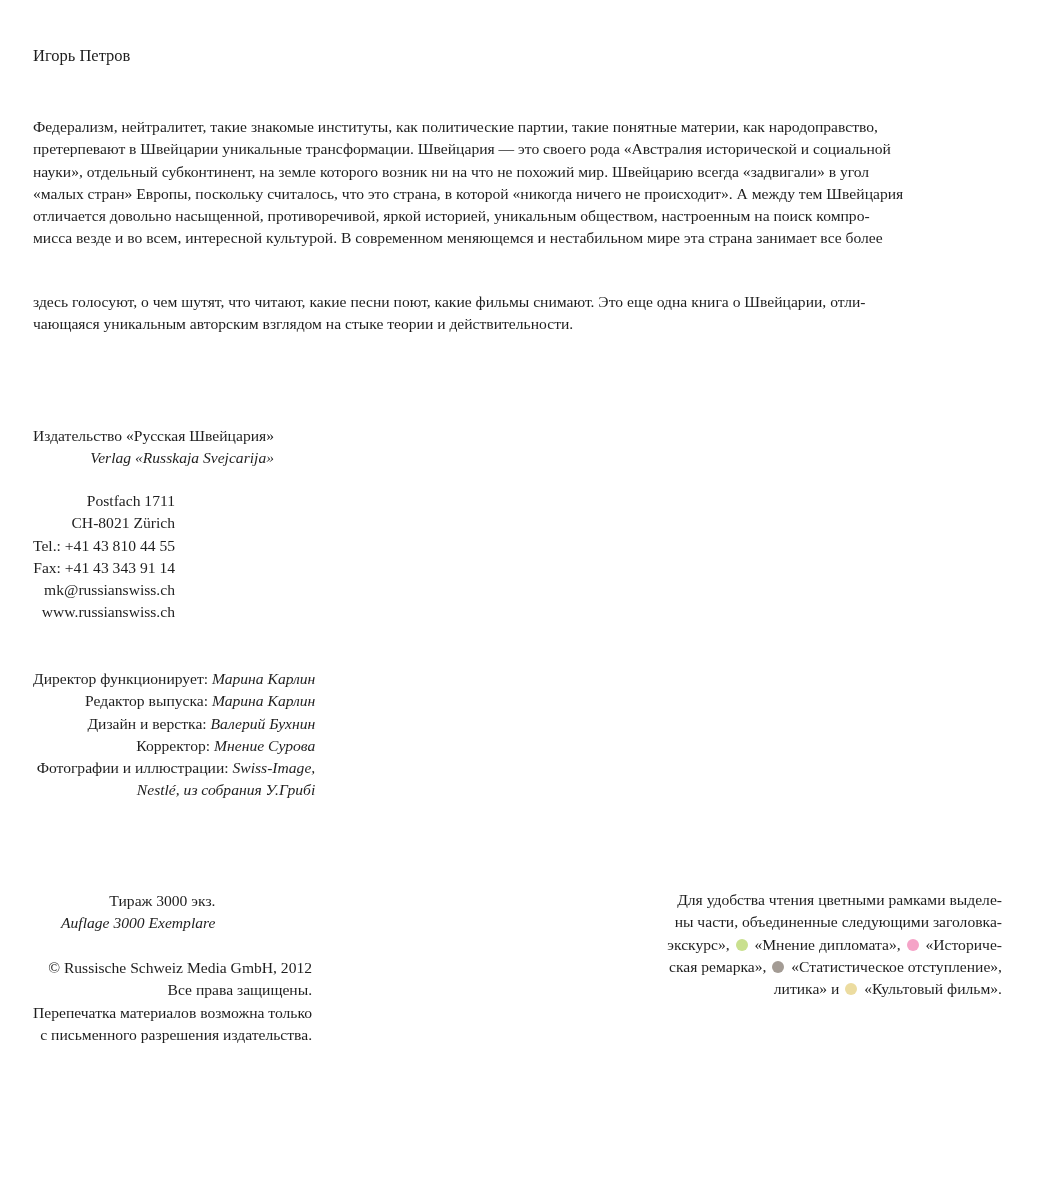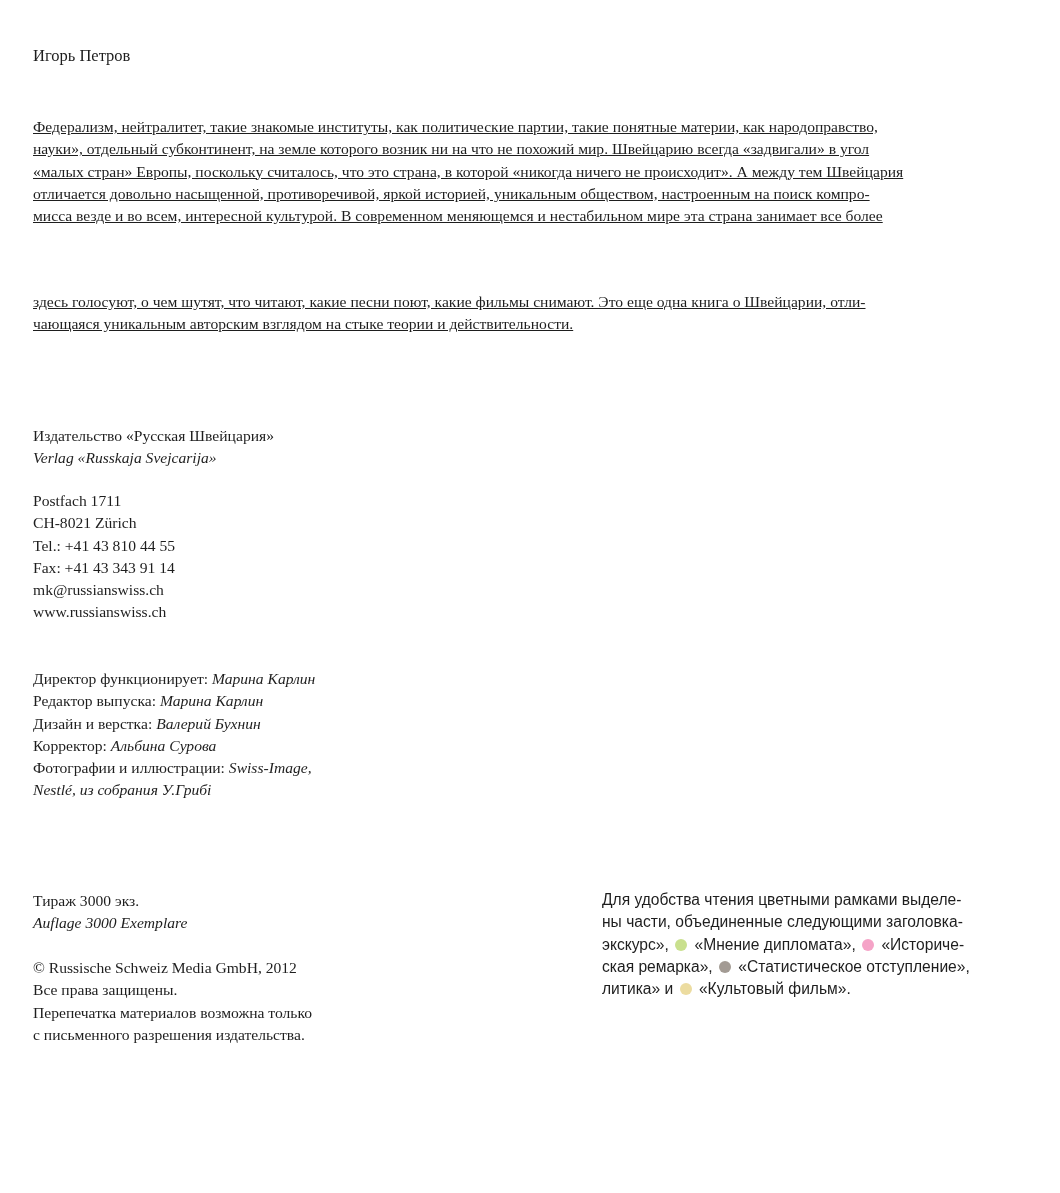--- a/index.html
+++ b/index.html
@@ -39,56 +39,59 @@
     }
     .body-text {
       position: absolute;
       left: 33px;
       width: 1000px;
       font-size: 15.6px;
       line-height: 22.3px;
       font-family: "Liberation Serif", serif;
       margin: 0;
     }
-    .body-text .ln { display: block; white-space: nowrap; text-decoration: underline; }
+    .body-text .ln { display: block; white-space: nowrap; }
     .block {
       position: absolute;
       left: 33px;
       font-size: 15.6px;
       line-height: 22.3px;
       font-family: "Liberation Serif", serif;
+      text-align: right;
     }
     .block .ln { display: block; white-space: nowrap; }
     .it { font-style: italic; }
     .legend {
       position: absolute;
       left: 602px; top: 889px;
       width: 400px;
       font-size: 15.6px;
       line-height: 22.3px;
-      font-family: Liberation Sans, sans-serif;
+      font-family: Liberation Serif, serif;
+      text-align: right;
     }
     .legend .ln { display: block; white-space: nowrap; }
     .dot {
       display: inline-block;
       width: 12px; height: 12px;
       border-radius: 50%;
       vertical-align: -1px;
       margin: 0 3px 0 2px;
     }
   </style>
 </head>
 <body>
 
 <div class="page">
 
   <div class="author">Игорь Петров</div>
 
   <p class="body-text" style="top:116px;">
     <span class="ln">Федерализм, нейтралитет, такие знакомые институты, как политические партии, такие понятные материи, как народоправство,</span>
+    <span class="ln">претерпевают в Швейцарии уникальные трансформации. Швейцария — это своего рода «Австралия исторической и социальной</span>
     <span class="ln">науки», отдельный субконтинент, на земле которого возник ни на что не похожий мир. Швейцарию всегда «задвигали» в угол</span>
     <span class="ln">«малых стран» Европы, поскольку считалось, что это страна, в которой «никогда ничего не происходит». А между тем Швейцария</span>
     <span class="ln">отличается довольно насыщенной, противоречивой, яркой историей, уникальным обществом, настроенным на поиск компро-</span>
     <span class="ln">мисса везде и во всем, интересной культурой. В современном меняющемся и нестабильном мире эта страна занимает все более</span>
   </p>
 
   <p class="body-text" style="top:291px;">
     <span class="ln">здесь голосуют, о чем шутят, что читают, какие песни поют, какие фильмы снимают. Это еще одна книга о Швейцарии, отли-</span>
     <span class="ln">чающаяся уникальным авторским взглядом на стыке теории и действительности.</span>
   </p>
@@ -104,26 +107,26 @@
     <span class="ln">Tel.: +41 43 810 44 55</span>
     <span class="ln">Fax: +41 43 343 91 14</span>
     <span class="ln">mk@russianswiss.ch</span>
     <span class="ln">www.russianswiss.ch</span>
   </div>
 
   <div class="block" style="top:668px;">
     <span class="ln"><span>Директор функционирует: </span><span class="it">Марина Карлин</span></span>
     <span class="ln"><span>Редактор выпуска: </span><span class="it">Марина Карлин</span></span>
     <span class="ln"><span>Дизайн и верстка: </span><span class="it">Валерий Бухнин</span></span>
-    <span class="ln"><span>Корректор: </span><span class="it">Альбина Сурова</span></span>
+    <span class="ln"><span>Корректор: </span><span class="it">Мнение Сурова</span></span>
     <span class="ln"><span>Фотографии и иллюстрации: </span><span class="it">Swiss-Image,</span></span>
     <span class="ln"><span></span><span class="it">Nestlé, из собрания У.Грибi</span></span>
   </div>
 
-  <div class="block" style="top:890px;">
+  <div class="block" style="top:890px;margin-left:28px;">
     <span class="ln">Тираж 3000 экз.</span>
     <span class="ln it">Auflage 3000 Exemplare</span>
   </div>
 
   <div class="block" style="top:957px;">
     <span class="ln">© Russische Schweiz Media GmbH, 2012</span>
     <span class="ln">Все права защищены.</span>
     <span class="ln">Перепечатка материалов возможна только</span>
     <span class="ln">с письменного разрешения издательства.</span>
   </div>

